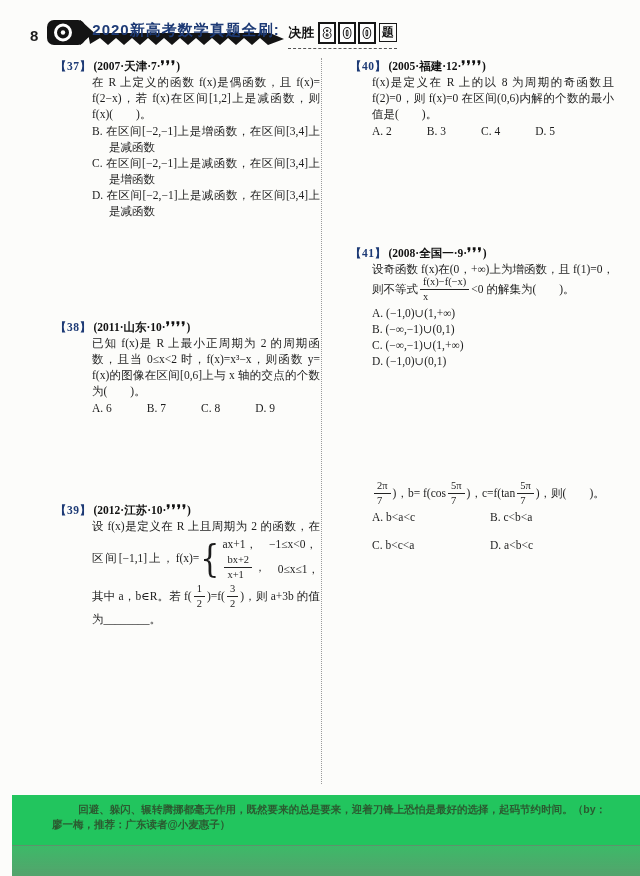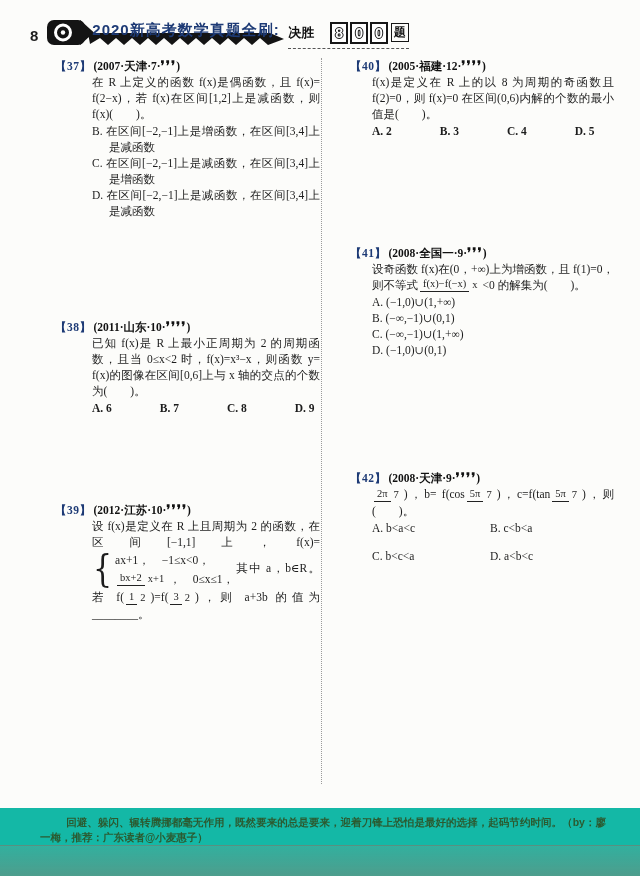--- a/index.html
+++ b/index.html
@@ -16,21 +16,21 @@
               font-weight:bold; font-size:15px; margin:6px 8px 0 4px; }
   .logo { margin-top:4px; flex:0 0 auto; }
   .banner-wrap { position:relative; margin-left:-6px; margin-top:2px; }
   .series-title { font-family:"Liberation Sans","DejaVu Sans",sans-serif;
                   font-weight:bold; font-size:15px; letter-spacing:1px;
                   color:#1d3a75; position:relative; z-index:2; padding:0 4px; }
   .zigzag { display:block; margin-top:-7px; position:relative; z-index:1; }
   .subtitle { display:inline-flex; align-items:center; gap:2px; margin-left:4px;
               margin-top:6px; padding-bottom:4px; border-bottom:1.5px dashed #555; }
   .subtitle-prefix { font-weight:bold; font-size:13px; color:#111;
-                     font-family:Liberation Sans, sans-serif; margin-right:14px; }
+                     font-family:Liberation Sans, sans-serif; margin-right:2px; }
   .digit-box { display:inline-block; border:2px solid #161616; background:#fff;
                font-family:"Liberation Sans",sans-serif; font-weight:bold;
                font-size:14px; line-height:16px; padding:1px 3px; color:#fff;
                text-shadow:-1px 0 #161616,1px 0 #161616,0 -1px #161616,0 1px #161616; }
   .subtitle-suffix { display:inline-block; border:1.5px solid #161616;
                      font-weight:bold; font-size:12px; line-height:15px;
                      padding:1px 2px; color:#111; margin-left:1px;
                      font-family:"Liberation Sans",sans-serif; }
   
   .main { position:absolute; top:58px; left:35px; right:26px; bottom:92px; display:flex; }
@@ -44,40 +44,40 @@
   .col-right .question:nth-of-type(2) { margin-top:106px; }
   .col-right .question:nth-of-type(3) { margin-top:112px; }
   .q-head { font-weight:bold; white-space:nowrap; }
   .q-num  { color:#1d3a75; font-weight:bold; letter-spacing:0.5px; }
   .q-src  { color:#111; margin-left:2px; }
   .diff   { font-size:13px; letter-spacing:1px; }
   .q-body { margin-left:37px; text-align:justify; }
   .q-options { margin-left:37px; margin-top:1px; }
   .col-right .q-body, .col-right .q-options { margin-left:22px; }
   .q-options.list .opt { padding-left:17px; text-indent:-17px; text-align:justify; }
-  .q-options.row { display:flex; gap:48px;font-weight:bold; }
+  .q-options.row { display:flex; gap:35px; }
   .q-options.grid2 { display:grid; grid-template-columns:118px 1fr; row-gap:12px; max-width:250px; }
   .opt-label { font-family:"Liberation Serif",serif; }
   
-  .frac { display:inline-flex; vertical-align:middle;
+  .frac { display:inline-flex; flex-direction:column; vertical-align:middle;
           text-align:left; line-height:1.15; margin:0 2px; font-size:10.5px;
           position:relative; top:-1px; }
   .frac .num { display:block; padding:0 3px 1px; border-bottom:1px solid #222; }
   .frac .den { display:block; padding:1px 3px 0; }
   
   .cases { display:inline-flex; align-items:center; vertical-align:middle; margin:2px 1px; }
   .brace { font-size:30px; font-weight:400; line-height:0.95; margin-right:3px;
            transform:scaleY(1.25); font-family:"DejaVu Serif",serif; }
   .cases-rows { display:inline-flex; flex-direction:column; gap:3px; }
   .cases-row  { display:flex; align-items:center; }
   .cases-cond { margin-left:12px; }
   
-  .footer { position:absolute; left:0; right:0; bottom:0; height:68px;
+  .footer { position:absolute; left:12px; right:0; bottom:0; height:81px;
             background:linear-gradient(180deg,#ececе6 0%,#cfd4c8 10%,#bcc4b2 45%,#a9b2a1 72%,#9ba494 100%);
-            background-color:#14b8a6; }
+            background-color:#22c55e; }
   .footer-quote { font-family:"Liberation Sans","DejaVu Sans",sans-serif;
                   color:#2b5a30; font-size:10.5px; font-weight:bold;
                   line-height:15px; padding:7px 34px 0 40px; text-indent:2.5em;
                   text-align:justify; }
   .footer-strip { position:absolute; left:0; right:0; bottom:0; height:30px;
                   background:linear-gradient(180deg,rgba(140,150,135,0.25),rgba(125,135,120,0.55));
                   border-top:1px solid rgba(110,120,105,0.35); }
 </style>
 </head>
 <body>
@@ -173,21 +173,20 @@
             <span class="den">x</span>
           </span><span>&lt;0 的解集为(　　)。</span></div>
         <div class="q-options list">
           <div class="opt"><span class="opt-label">A.</span>&nbsp;<span>(−1,0)∪(1,+∞)</span></div>
           <div class="opt"><span class="opt-label">B.</span>&nbsp;<span>(−∞,−1)∪(0,1)</span></div>
           <div class="opt"><span class="opt-label">C.</span>&nbsp;<span>(−∞,−1)∪(1,+∞)</span></div>
           <div class="opt"><span class="opt-label">D.</span>&nbsp;<span>(−1,0)∪(0,1)</span></div>
         </div>
       </div>
       <div class="question">
-        <div class="q-head"><span class="q-num">【42】</span><span class="q-src"><span>(2008·天津·9·</span><span class="diff">❜❜❜❜</span><span>)</span></span></div>
         <div class="q-body"><span class="frac">
             <span class="num">2π</span>
             <span class="den">7</span>
           </span><span>)，b= f(cos</span><span class="frac">
             <span class="num">5π</span>
             <span class="den">7</span>
           </span><span>)，c=f(tan</span><span class="frac">
             <span class="num">5π</span>
             <span class="den">7</span>
           </span><span>)，则(　　)。</span></div>

